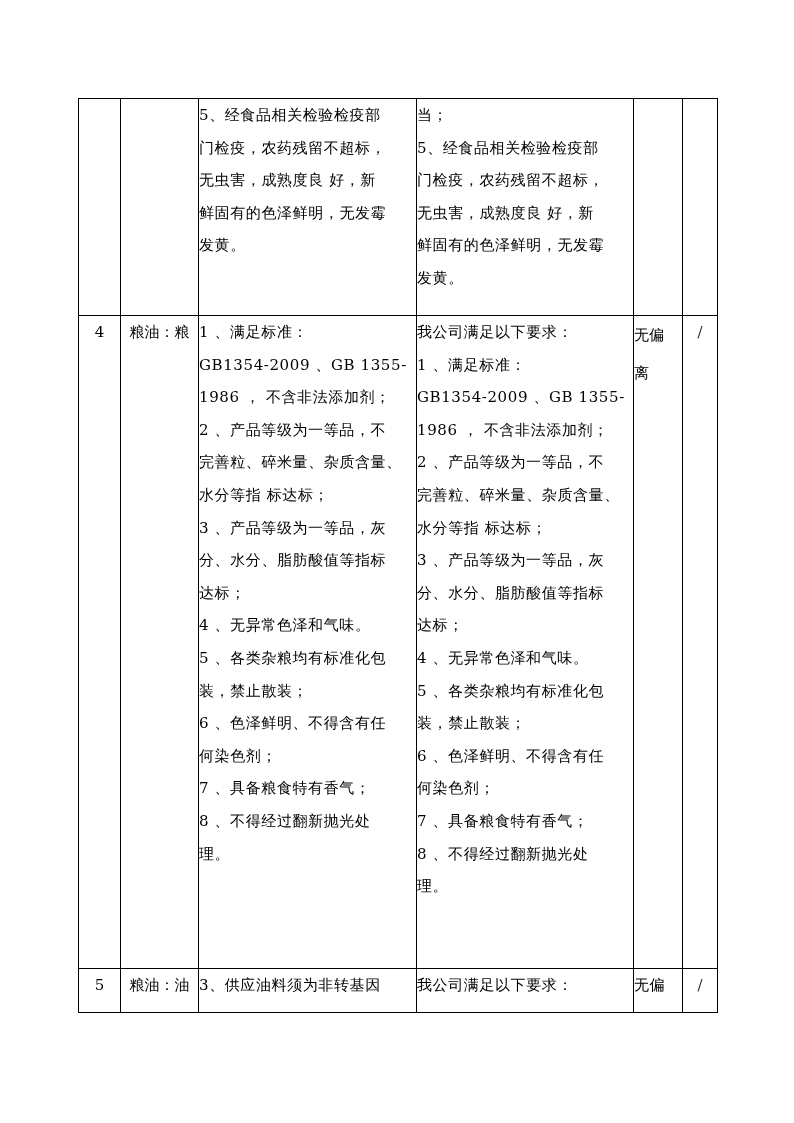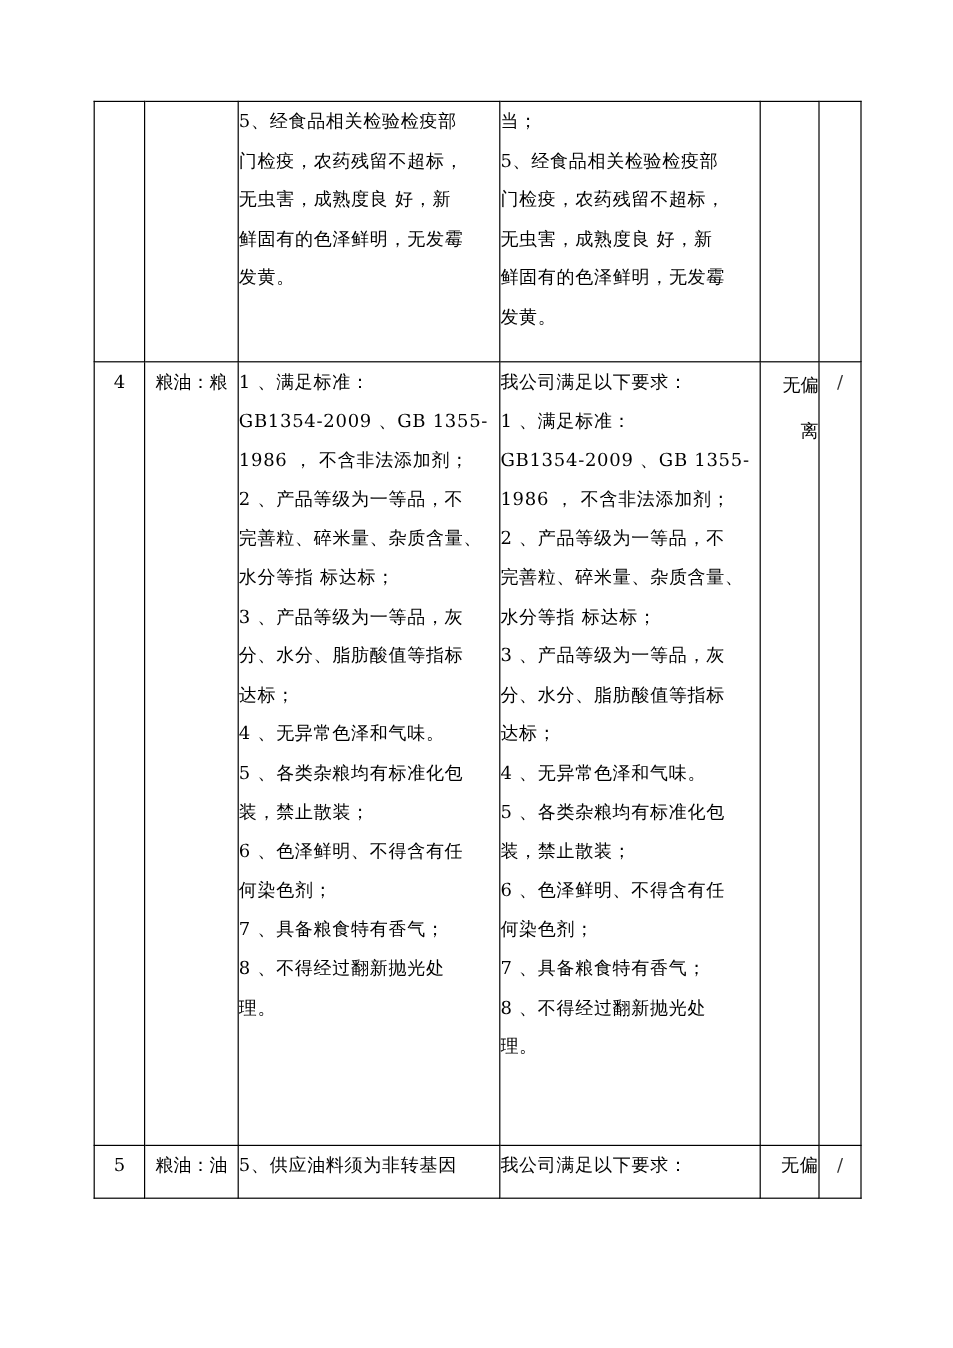--- a/index.html
+++ b/index.html
@@ -11,38 +11,38 @@
       width: 794px;
       height: 1123px;
       position: relative;
       overflow: hidden;
       font-family: "DejaVu Serif", "Liberation Serif", serif;
       color: #000;
     }
     table.spec {
       position: absolute;
       left: 78px;
-      top: 84px;
+      top: 98px;
       border-collapse: collapse;
       table-layout: fixed;
       width: 639px;
     }
     table.spec td {
       border: 1.3px solid #000;
       vertical-align: top;
       padding: 0;
       font-size: 15px;
       line-height: 32.6px;
       overflow: hidden;
     }
     td.c-no { width: 41px; text-align: center; vertical-align: middle; }
     td.c-cat { width: 77px; padding-left: 3px; vertical-align: middle; white-space: nowrap; text-align: center; }
     td.c-req { width: 217px; padding-left: 1px; }
     td.c-resp { width: 216px; padding-left: 1px; }
-    td.c-dev { width: 48px; text-align: right; vertical-align: middle; }
+    td.c-dev { width: 48px; text-align: left; vertical-align: middle; }
     td.c-note { width: 34px; text-align: center; vertical-align: middle; }
     .line { display: block; white-space: nowrap; height: 32.6px; letter-spacing: 0.6px; }
     tr.r-cont td { height: 216px; }
     tr.r-4 td { height: 652px; }
     tr.r-5 td { height: 43px; vertical-align: top; }
     tr.r-5 td.c-no, tr.r-5 td.c-cat, tr.r-5 td.c-dev, tr.r-5 td.c-note { vertical-align: top; }
     .slash { font-size: 16px; color: #333; }
     .dev-text { display: block; line-height: 38px; }
   </style>
 </head>
@@ -119,21 +119,21 @@
         <span class="dev-text">无偏</span>
         <span class="dev-text">离</span>
       </td>
       <td class="c-note slash">/</td>
     </tr>
 
     <tr class="r-5">
       <td class="c-no">5</td>
       <td class="c-cat">粮油：油</td>
       <td class="c-req">
-        <span class="line">5、供应油料须为非转基因</span>
+        <span class="line">3、供应油料须为非转基因</span>
       </td>
       <td class="c-resp">
         <span class="line">我公司满足以下要求：</span>
       </td>
       <td class="c-dev">
         <span class="line">无偏</span>
       </td>
       <td class="c-note slash">/</td>
     </tr>
   </tbody>

